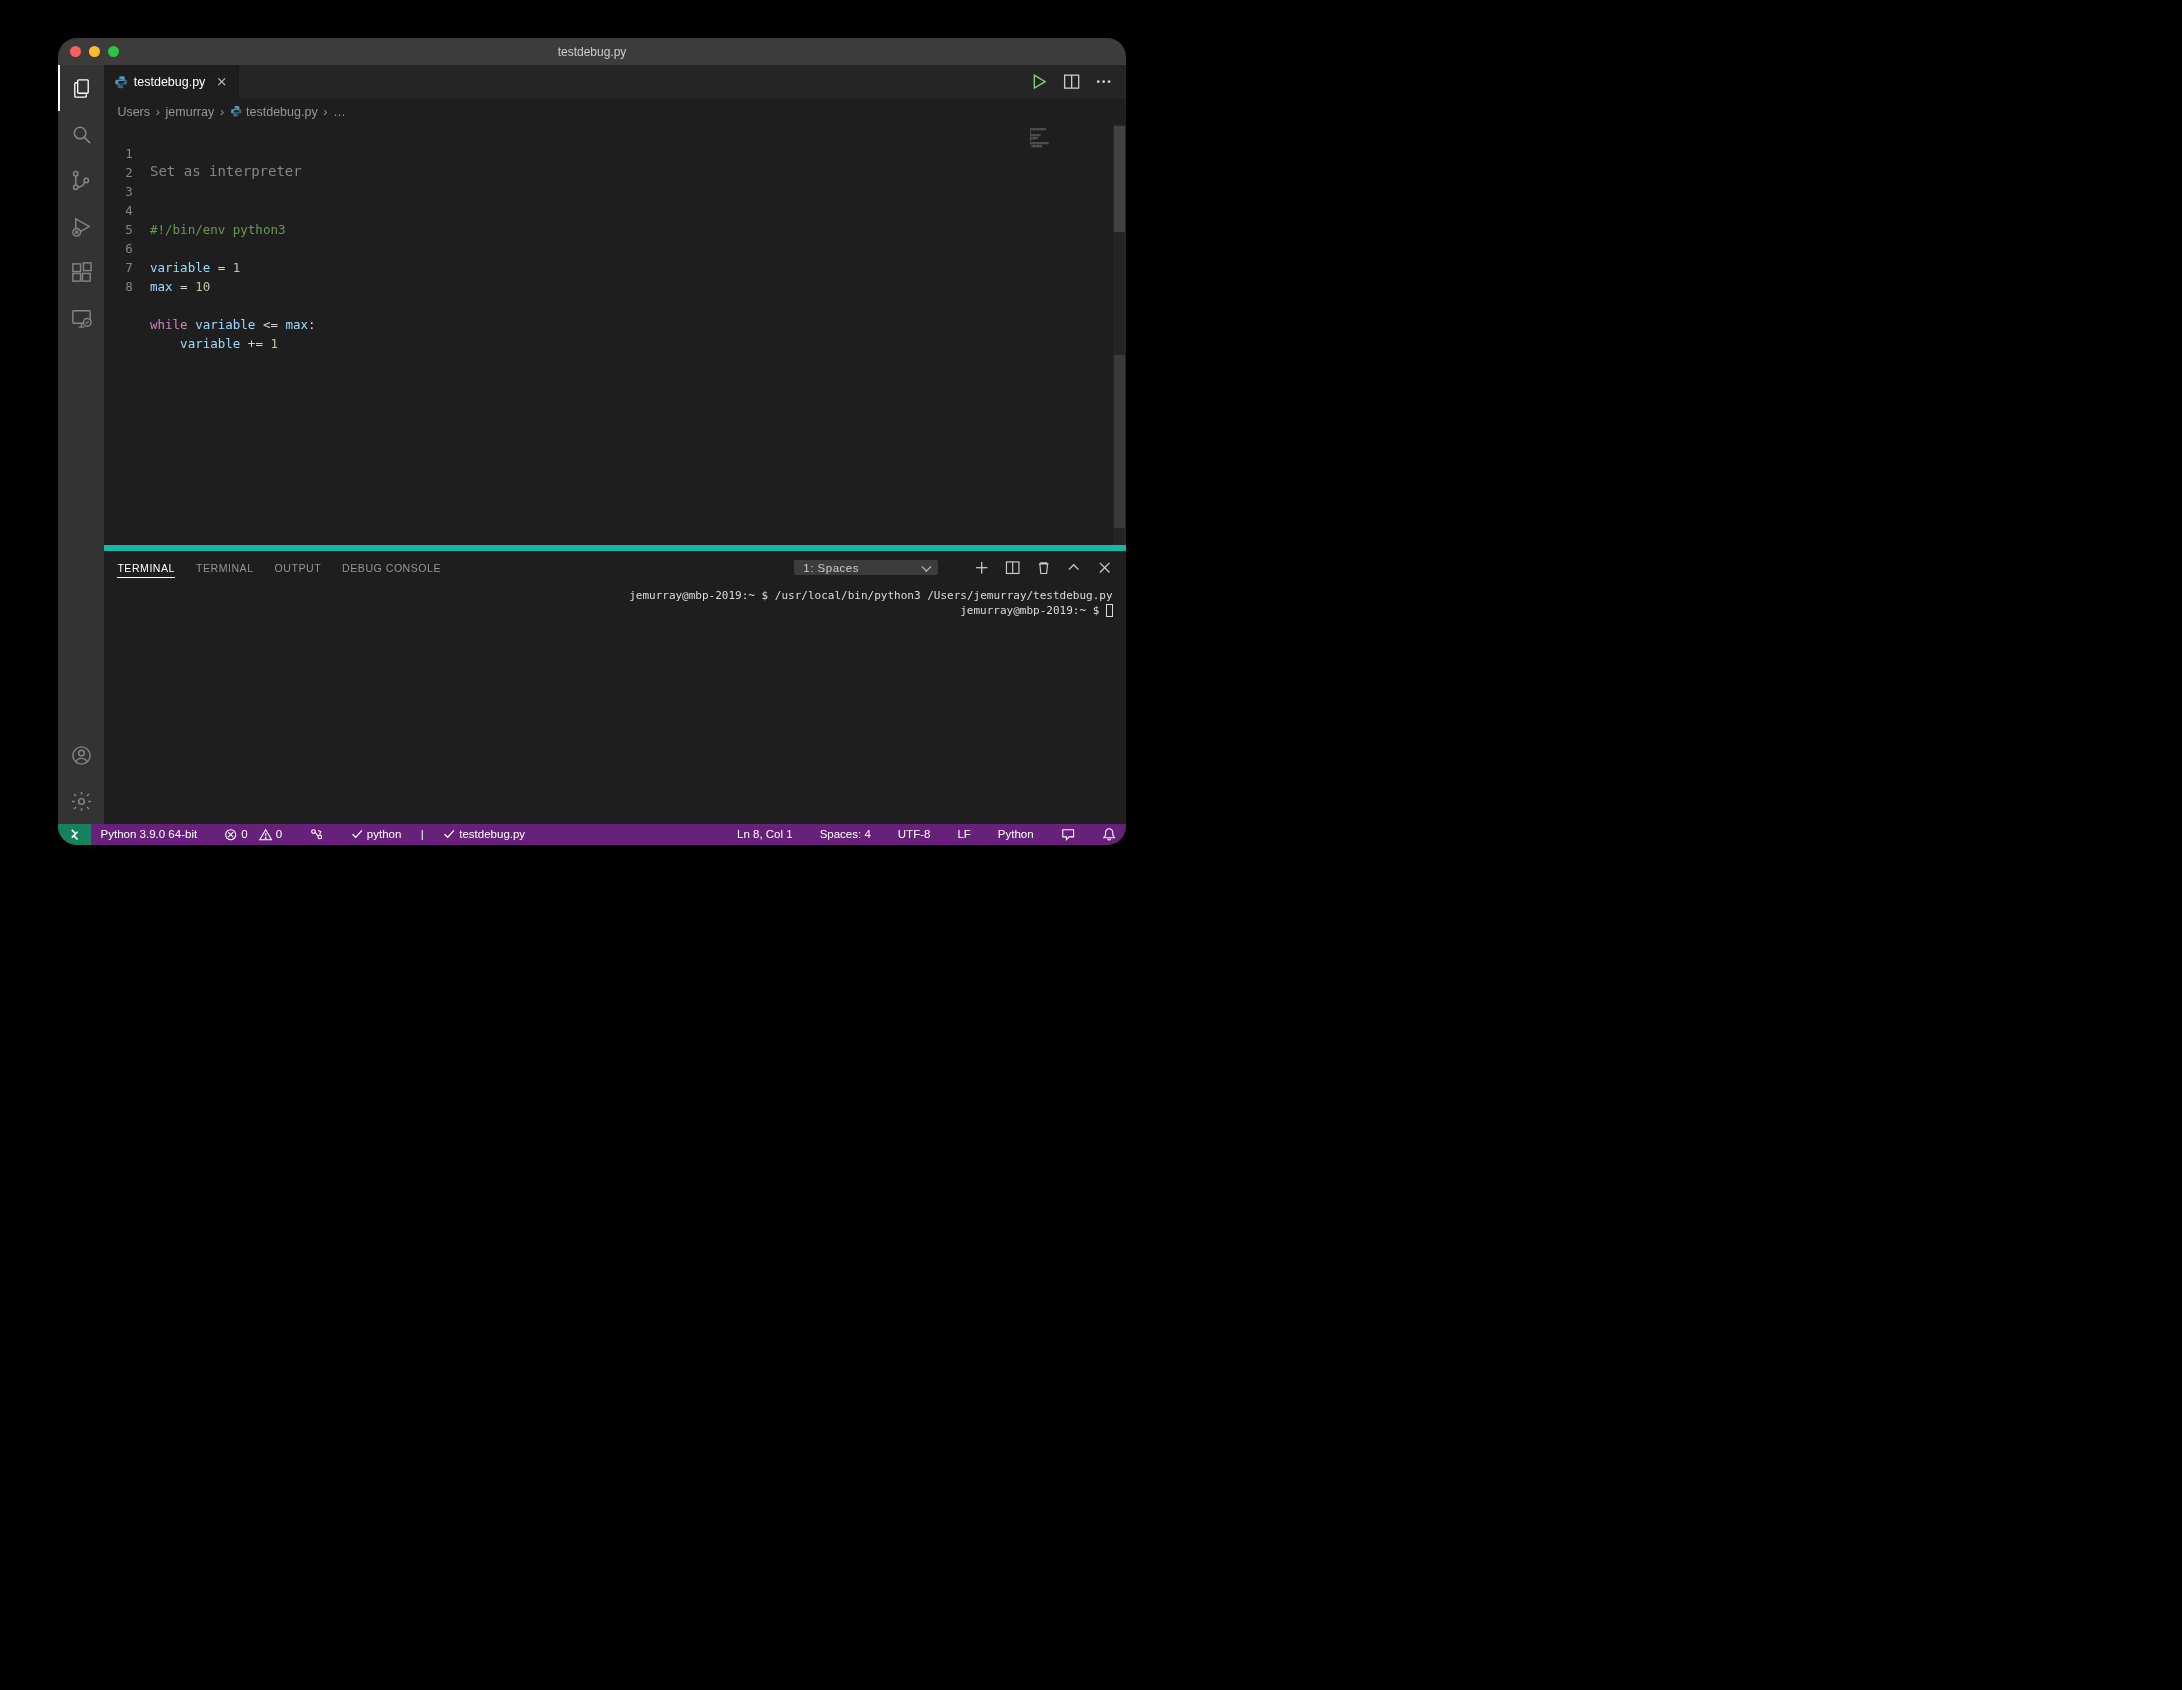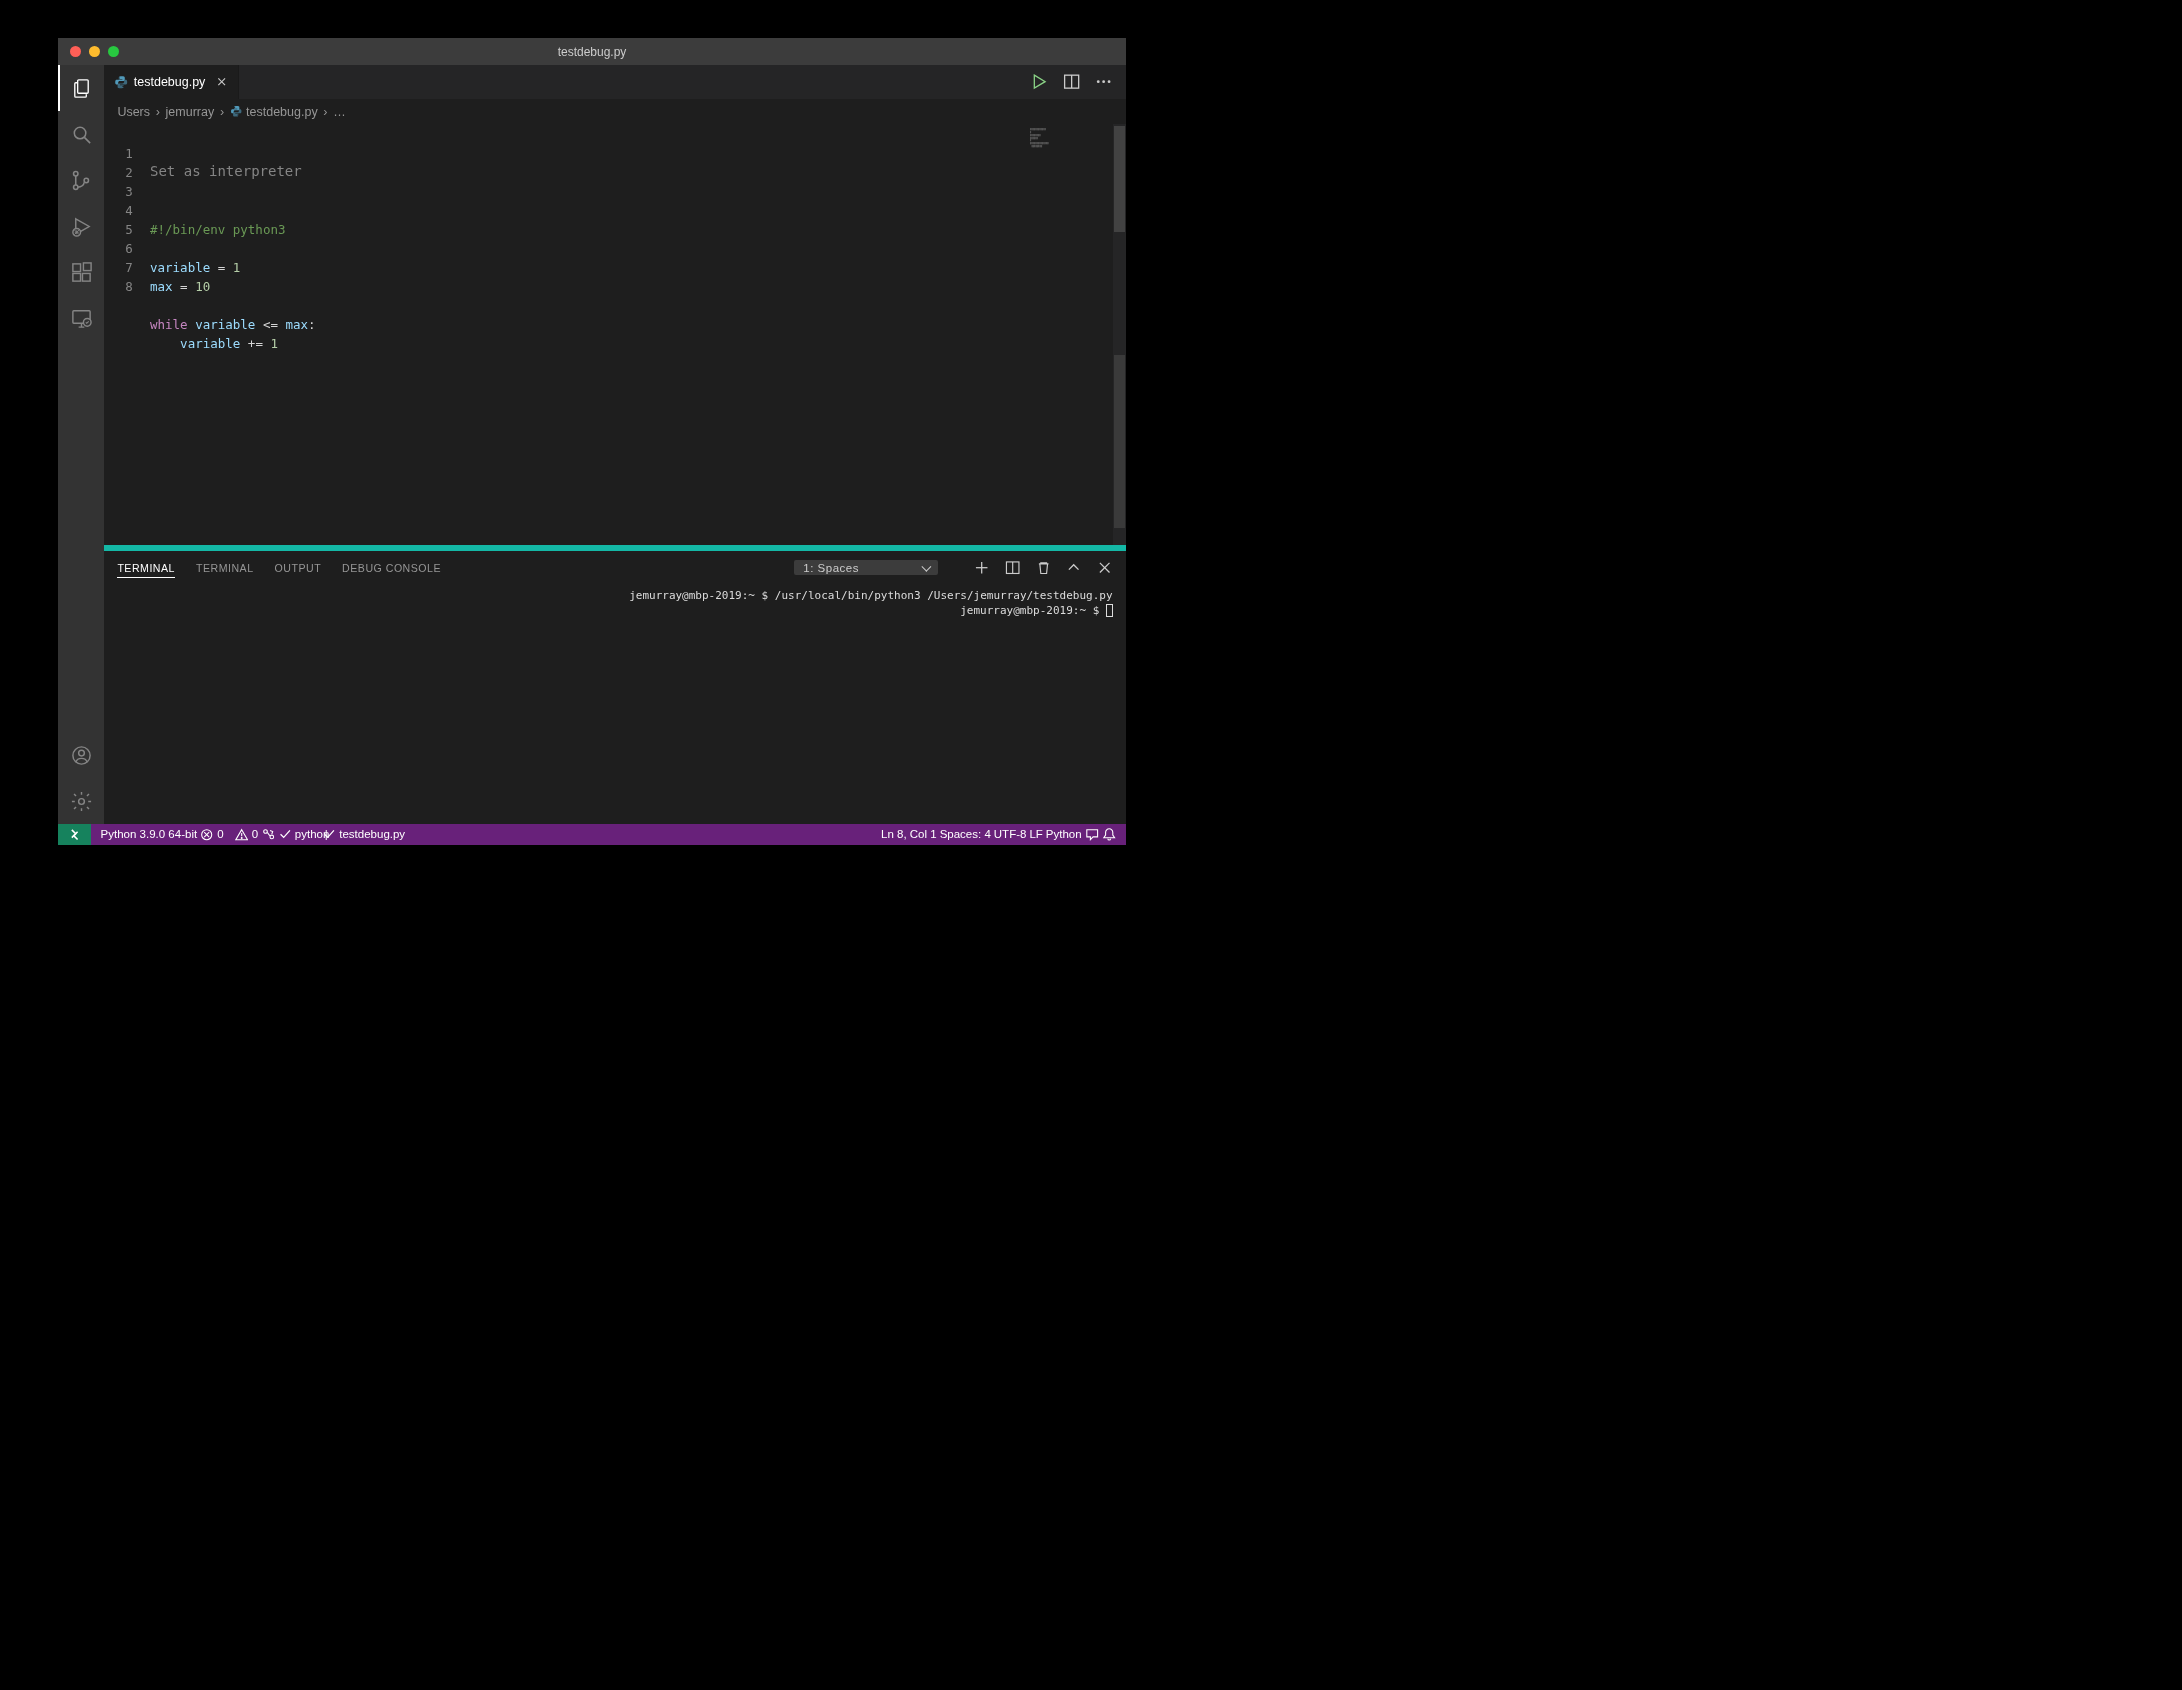--- a/index.html
+++ b/index.html
@@ -37,21 +37,21 @@
     font-size: 12.5px;
     color: var(--fg-mid);
     height: 922px;
     width: 1184px;
     padding: 38px 58px 77px 58px;
   }
   .window {
     width: 100%;
     height: 100%;
     background: var(--bg-editor);
-    border-radius: 0;
+    border-radius: 19px;
     overflow: hidden;
     display: flex;
     flex-direction: column;
     box-shadow: 0 19px 58px rgba(0,0,0,0.5);
   }
   
   .titlebar {
     height: 27px;
     background: var(--bg-titlebar);
     display: flex;
@@ -159,21 +159,21 @@
   
   .statusbar {
     height: 21px; background: var(--bg-statusbar); display:flex;
     align-items:center; font-size: 11.5px; color: #fff; flex-shrink:0;
     padding-right: 9.6px;
   }
   .remote-indicator {
     background: var(--bg-remote); height:100%; width:33px;
     display:flex; align-items:center; justify-content:center;
   }
-  .status-left, .status-right { display:flex; align-items:center; gap:3px; }
+  .status-left, .status-right { display:flex; align-items:center; gap:27px; }
   .status-left { margin-left: 9.6px; }
   .status-right { margin-left:auto;padding-left:28px; }
   .status-item { display:flex; align-items:center; gap:3.8px; cursor:pointer;}
   svg { display:block; }
   .py-icon { color: var(--accent-blue); }
 </style>
 </head>
 <body>
 
 <div class="window">

